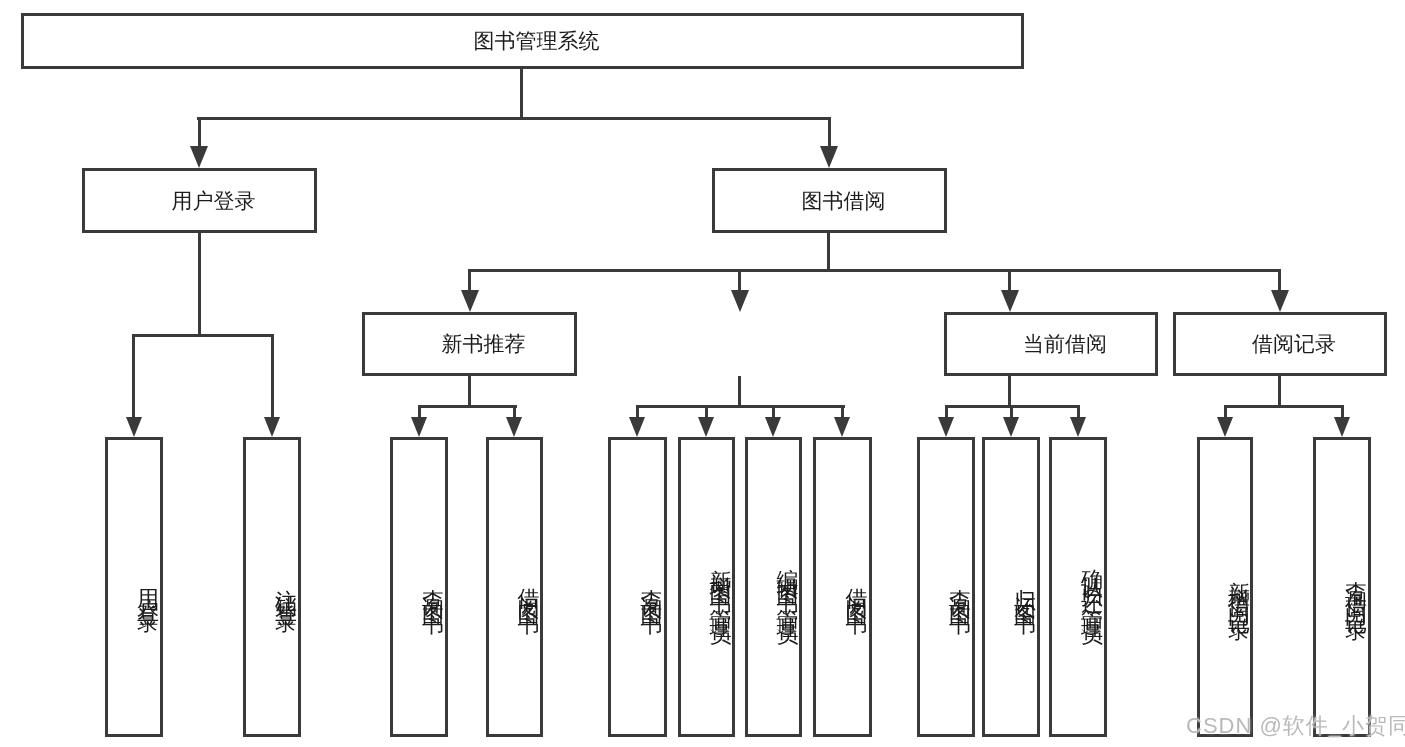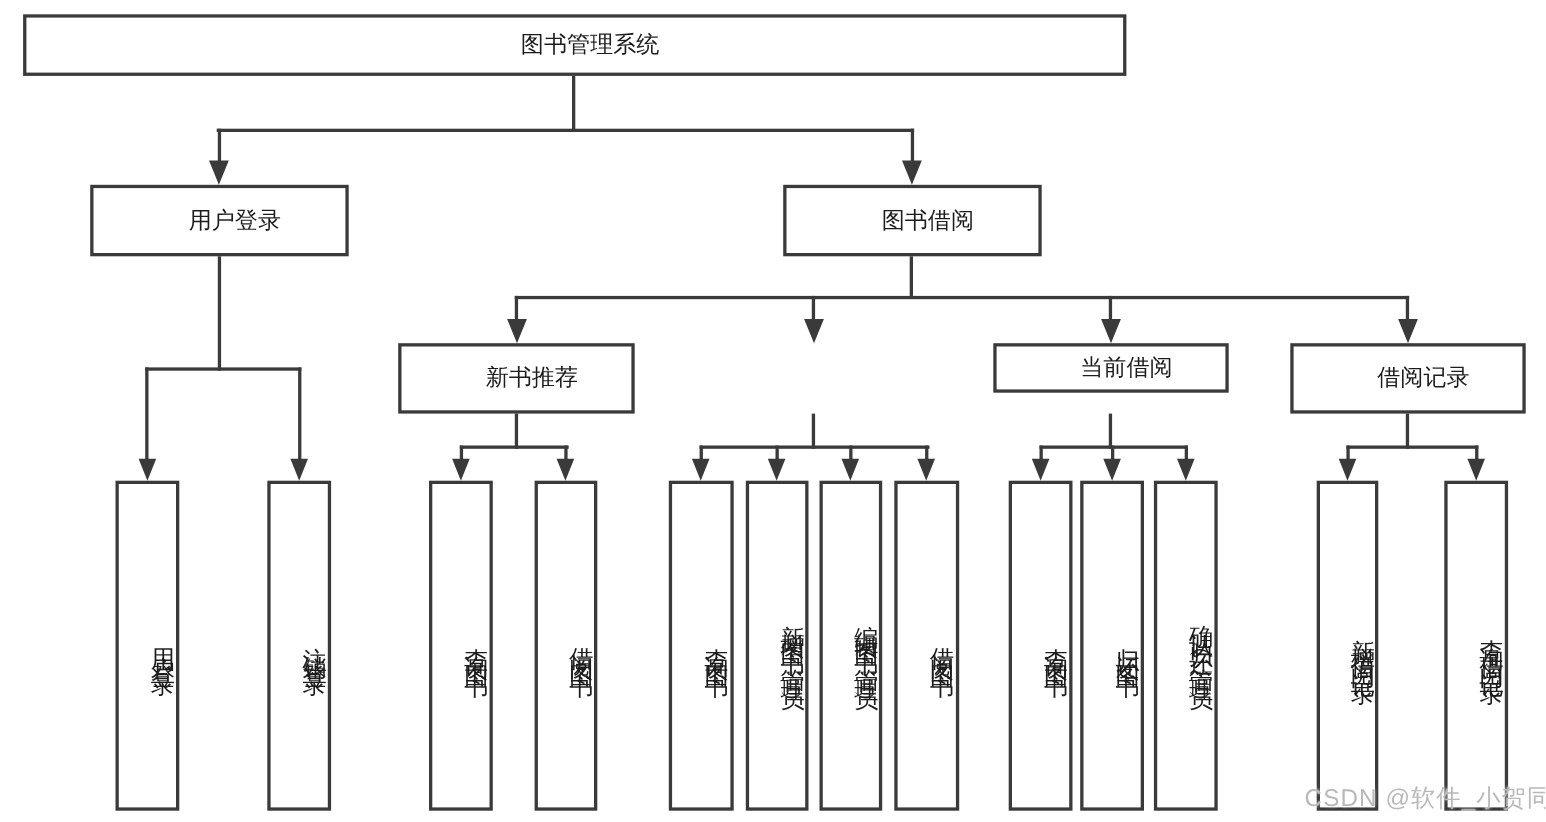--- a/index.html
+++ b/index.html
@@ -63,21 +63,21 @@
   <div class="vline" style="left:468px;top:269px;height:23px"></div>
   <div class="arrow" style="left:461px;top:290px"></div>
   <div class="vline" style="left:738px;top:269px;height:23px"></div>
   <div class="arrow" style="left:731px;top:290px"></div>
   <div class="vline" style="left:1008px;top:269px;height:23px"></div>
   <div class="arrow" style="left:1001px;top:290px"></div>
   <div class="vline" style="left:1278px;top:269px;height:23px"></div>
   <div class="arrow" style="left:1271px;top:290px"></div>
 
   <div class="node" style="left:362px;top:312px;width:215px;height:64px">新书推荐</div>
-  <div class="node" style="left:903px;top:312px;width:214px;height:45px">当前借阅</div>
+  <div class="node" style="left:944px;top:312px;width:214px;height:64px">当前借阅</div>
   <div class="node" style="left:1173px;top:312px;width:214px;height:64px">借阅记录</div>
 
   <div class="vline" style="left:468px;top:376px;height:32px"></div>
   <div class="hline" style="left:418px;top:405px;width:99px"></div>
   <div class="vline" style="left:418px;top:405px;height:13px"></div>
   <div class="arrow small" style="left:411px;top:417px"></div>
   <div class="vline" style="left:513px;top:405px;height:13px"></div>
   <div class="arrow small" style="left:506px;top:417px"></div>
 
   <div class="vline" style="left:738px;top:376px;height:32px"></div>

